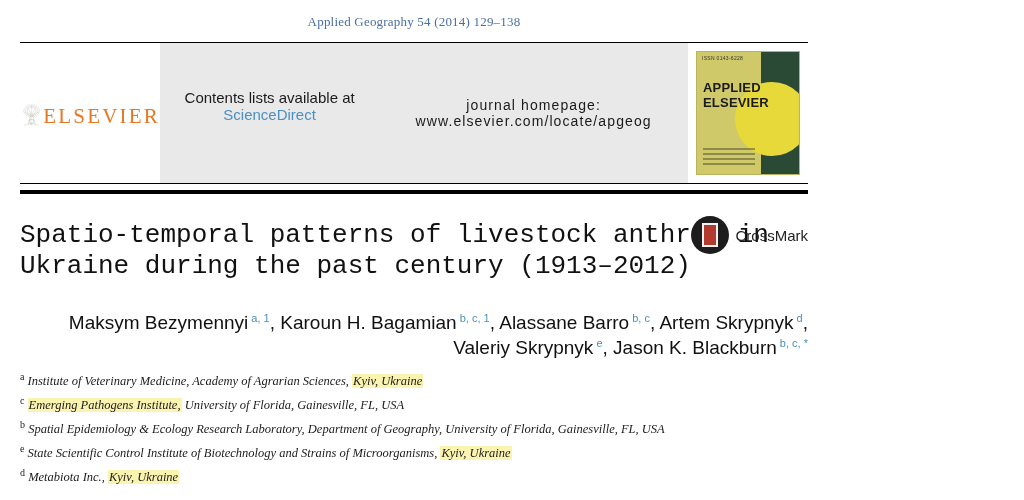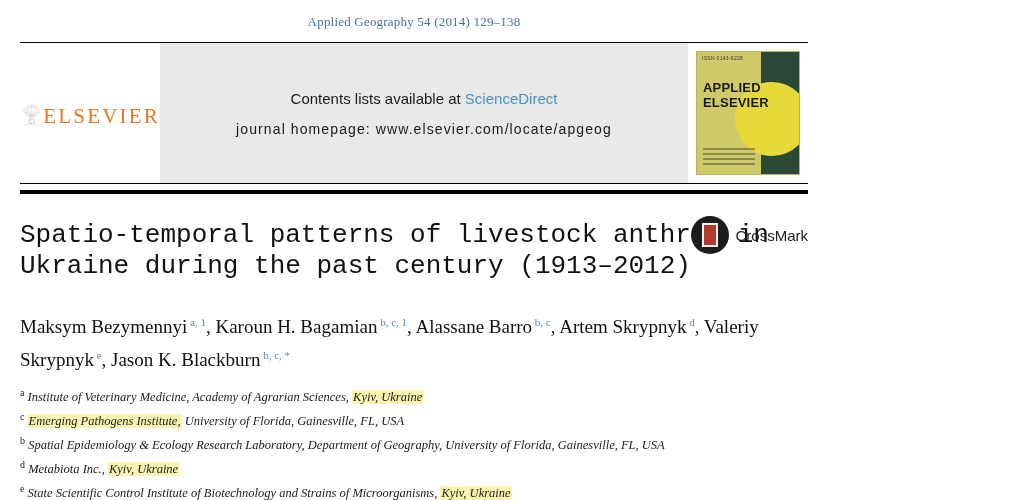--- a/index.html
+++ b/index.html
@@ -58,21 +58,21 @@
     font-family: "Liberation Serif", serif;
     font-size: 21px;
     letter-spacing: 2.2px;
     color: #e87722;
     margin-top: 2px;
   }
   .center-cell {
     flex: 1 1 auto;
     background: #e9e9e9;
     display: flex;
-    flex-direction: column;
+    flex-direction: row;
     justify-content: center;
     align-items: center;
     text-align: center;
     padding: 6px 0;
     box-sizing: border-box;
   }
   .contents-line {
     font-family: "Liberation Sans", sans-serif;
     font-size: 15px;
     color: #1a1a1a;
@@ -199,25 +199,26 @@
   .cm-text {
     font-family: "Liberation Sans", sans-serif;
     font-size: 15px;
     color: #222;
     text-align: right;
   }
 
   
   .authors {
     margin: 18px 20px 0 20px;
-    font-family: Liberation Serif, serif;
+    font-family: Liberation Sans, sans-serif;
     font-size: 19px;
-    line-height: 28px;
+    line-height: 20px;
     color: #111;
     max-width: 860px;
+    text-align: right;
   }
   .authors sup {
     font-size: 11px;
     color: #4a90c2;
     vertical-align: super;
   }
 
   
   .affils {
     margin: 8px 20px 0 20px;
@@ -311,17 +312,17 @@
       <span class="cm-text">CrossMark</span>
     </div>
   </div>
 
   <div class="authors"><span>Maksym Bezymennyi</span><sup> a, 1</sup><span>, </span><span>Karoun H. Bagamian</span><sup> b, c, 1</sup><span>, </span><span>Alassane Barro</span><sup> b, c</sup><span>, </span><span>Artem Skrypnyk</span><sup> d</sup><span>, </span><span>Valeriy Skrypnyk</span><sup> e</sup><span>, </span><span>Jason K. Blackburn</span><sup> b, c, *</sup></div>
 
   <div class="affils">
       <div class="row"><span class="mark">a</span> <em>Institute of Veterinary Medicine, Academy of Agrarian Sciences, </em><span class="hl">Kyiv, Ukraine</span></div>
       <div class="row"><span class="mark">c</span> <span class="hl">Emerging Pathogens Institute,</span><em> University of Florida, Gainesville, FL, USA</em></div>
       <div class="row"><span class="mark">b</span> <em>Spatial Epidemiology &amp; Ecology Research Laboratory, Department of Geography, University of Florida, Gainesville, FL, USA</em></div>
+      <div class="row"><span class="mark">e</span> <em>State Scientific Control Institute of Biotechnology and Strains of Microorganisms, </em><span class="hl">Kyiv, Ukraine</span></div>
       <div class="row"><span class="mark">d</span> <em>Metabiota Inc., </em><span class="hl">Kyiv, Ukraine</span></div>
-      <div class="row"><span class="mark">e</span> <em>State Scientific Control Institute of Biotechnology and Strains of Microorganisms, </em><span class="hl">Kyiv, Ukraine</span></div>
     </div>
 
 </div>
 
 </body></html>

